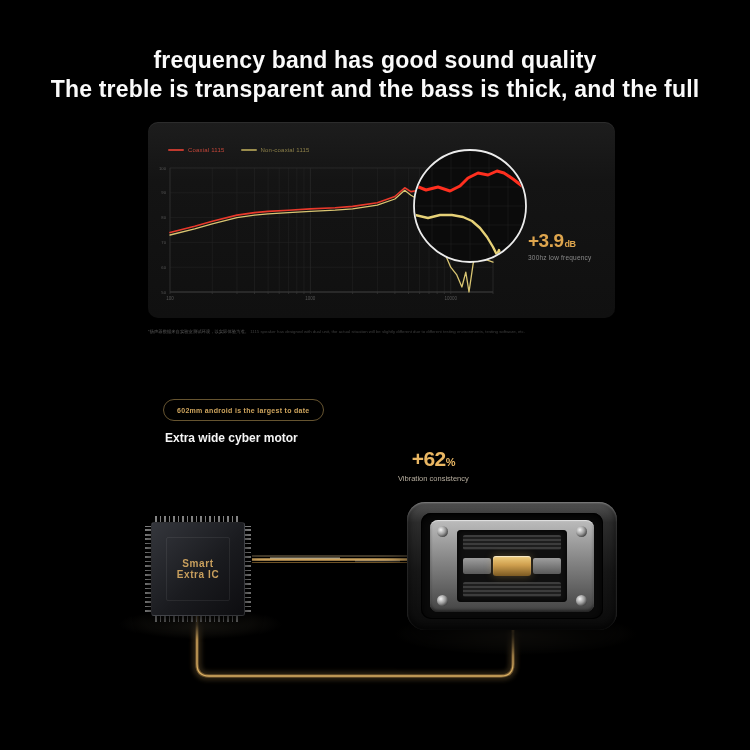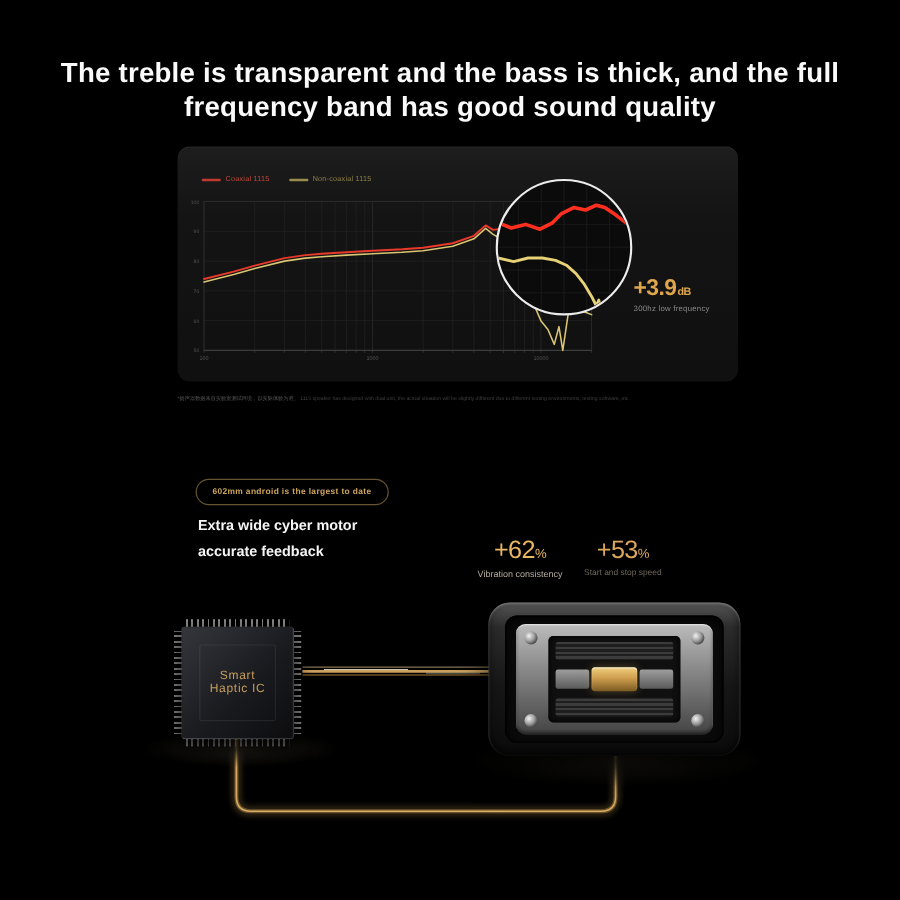--- a/index.html
+++ b/index.html
@@ -46,21 +46,21 @@
   .footnote .en { color:#3f3f3f; }
 
   
   .badge { left:163px; top:399px; height:22px; padding:0 13px; display:inline-flex;
            align-items:center; border:1px solid rgba(170,140,80,.6); border-radius:11px;
            color:#cfa55d; font-size:7px; font-weight:700; letter-spacing:.3px; }
   .heading { left:165px; top:428px; font-size:12px; font-weight:700;
              line-height:20.5px; color:#f5f5f5; }
   .stats { left:398px; top:447px; display:flex; gap:18px; }
   .stat { display:flex; flex-direction:column; align-items:center; }
-  .stat .v { font-weight:400; font-size:21px; color:#eab763; letter-spacing:-.5px; }
+  .stat .v { font-weight:700; font-size:21px; color:#eab763; letter-spacing:-.5px; }
   .stat .v .pct { font-size:11px; }
   .stat .lab { font-size:7.5px; margin-top:3px;text-align:center; }
   .stat1 .lab { color:#b7ae9f; }
   .stat2 .v { color:#dca75a; }
   .stat2 .lab { font-size:7px; color:#6f685c; }
 
   
   .wires { left:0; top:490px; width:750px; height:260px; }
 
   .dev-shadow { border-radius:50%; }
@@ -74,21 +74,21 @@
   .pin-row { position:absolute; background:repeating-linear-gradient(90deg,#8a8a8a 0 1.5px, transparent 1.5px 4.5px); height:7px; left:10px; right:10px; }
   .pin-top { top:0; } .pin-bottom { bottom:0; }
   .pin-col { position:absolute; background:repeating-linear-gradient(0deg,#8a8a8a 0 1.5px, transparent 1.5px 4.5px); width:7px; top:10px; bottom:10px; }
   .pin-left { left:0; } .pin-right { right:0; }
   .chip-body { position:absolute; inset:6px; border-radius:3px;
                background:linear-gradient(135deg,#34363c 0%,#1a1b1f 55%,#0d0d10 100%);
                border:1px solid rgba(255,255,255,.09);
                box-shadow:0 7px 16px rgba(0,0,0,.85); }
   .chip-die { position:absolute; inset:14px; border:1px solid rgba(255,255,255,.07); border-radius:2px; }
   .chip-label { position:absolute; inset:0; display:flex; flex-direction:column;
-                align-items:center; justify-content:center; font-size:10px; font-weight:400;
+                align-items:center; justify-content:center; font-size:10px; font-weight:700;
                 color:#c89f5d; letter-spacing:.6px; line-height:11.5px; }
 
   .motor { left:407px; top:502px; width:210px; height:128px; border-radius:18px;
            background:linear-gradient(180deg,#565656 0%,#2c2c2c 16%,#161616 55%,#0b0b0b 100%);
            box-shadow:inset 0 1px 2px rgba(255,255,255,.35), inset 0 -3px 8px rgba(0,0,0,.8),
                       0 16px 26px rgba(0,0,0,.7); }
   .motor-cavity { position:absolute; inset:11px 14px; border-radius:10px; background:#0a0a0a;
                   box-shadow:inset 0 3px 10px #000, inset 0 0 0 1px #000; }
   .motor-frame { position:absolute; inset:7px 9px; border-radius:8px;
                  background:linear-gradient(180deg,#bcbcbc 0%,#8a8a8a 40%,#555 85%,#444 100%);
@@ -107,22 +107,22 @@
   .block-gray { width:32px; height:16px; border-radius:2px;
                 background:linear-gradient(180deg,#9e9e9e,#5a5a5a); }
   .coil { width:44px; height:20px; border-radius:3px;
           background:linear-gradient(180deg,#f0cf80 0%,#cf9f4e 45%,#7c5a22 100%);
           box-shadow:inset 0 1px 1px rgba(255,255,255,.6), 0 0 8px rgba(210,170,90,.35); }
 </style>
 </head>
 <body>
 
 <div class="abs title">
+  <div>frequency band has good sound quality</div>
   <div>The treble is transparent and the bass is thick, and the full</div>
-  <div>frequency band has good sound quality</div>
 </div>
 
 <div class="abs panel">
   <svg id="fr-chart" viewBox="0 0 467 196">
       <g>
         <line x1="22" y1="46" x2="22" y2="170" stroke="#343434" stroke-width="0.5"></line>
         <line x1="22" y1="170" x2="22" y2="172" stroke="#4a4a4a" stroke-width="0.5"></line>
         <line x1="64.25615866924353" y1="46" x2="64.25615866924353" y2="170" stroke="#262626" stroke-width="0.5"></line>
         <line x1="64.25615866924353" y1="170" x2="64.25615866924353" y2="172" stroke="#4a4a4a" stroke-width="0.5"></line>
         <line x1="88.9744269152742" y1="46" x2="88.9744269152742" y2="170" stroke="#262626" stroke-width="0.5"></line>
@@ -233,31 +233,26 @@
   <span class="cjk">*扬声器数据来自实验室测试环境，以实际体验为准。</span>
   <span class="en">1115 speaker has designed with dual unit, the actual situation will be slightly different due to different testing environments, testing software, etc.</span>
 </div>
 
 <div class="abs badge">
   <span>602mm android is the largest to date</span>
 </div>
 
 <div class="abs heading">
   <div>Extra wide cyber motor</div>
-  <div>accurate feedback</div>
 </div>
 
 <div class="abs stats">
   <div class="stat stat1">
     <div class="v"><span>+62</span><span class="pct">%</span></div>
     <div class="lab">Vibration consistency</div>
-  </div>
-  <div class="stat stat2">
-    <div class="v"><span>+53</span><span class="pct">%</span></div>
-    <div class="lab">Start and stop speed</div>
   </div>
 </div>
 
 <svg class="abs wires" viewBox="0 0 750 260">
   <defs>
     <filter id="glow" x="-40%" y="-40%" width="180%" height="180%">
       <feGaussianBlur stdDeviation="2.2"></feGaussianBlur>
     </filter>
   </defs>
 
@@ -284,21 +279,21 @@
   <div class="chip-pins">
     <div class="pin-row pin-top"></div>
     <div class="pin-row pin-bottom"></div>
     <div class="pin-col pin-left"></div>
     <div class="pin-col pin-right"></div>
   </div>
   <div class="chip-body">
     <div class="chip-die"></div>
     <div class="chip-label">
       <div>Smart</div>
-      <div>Haptic IC</div>
+      <div>Extra IC</div>
     </div>
   </div>
 </div>
 
 <div class="abs motor">
   <div class="motor-cavity">
     <div class="motor-frame">
       <div class="screw screw-tl"></div>
       <div class="screw screw-tr"></div>
       <div class="screw screw-bl"></div>

